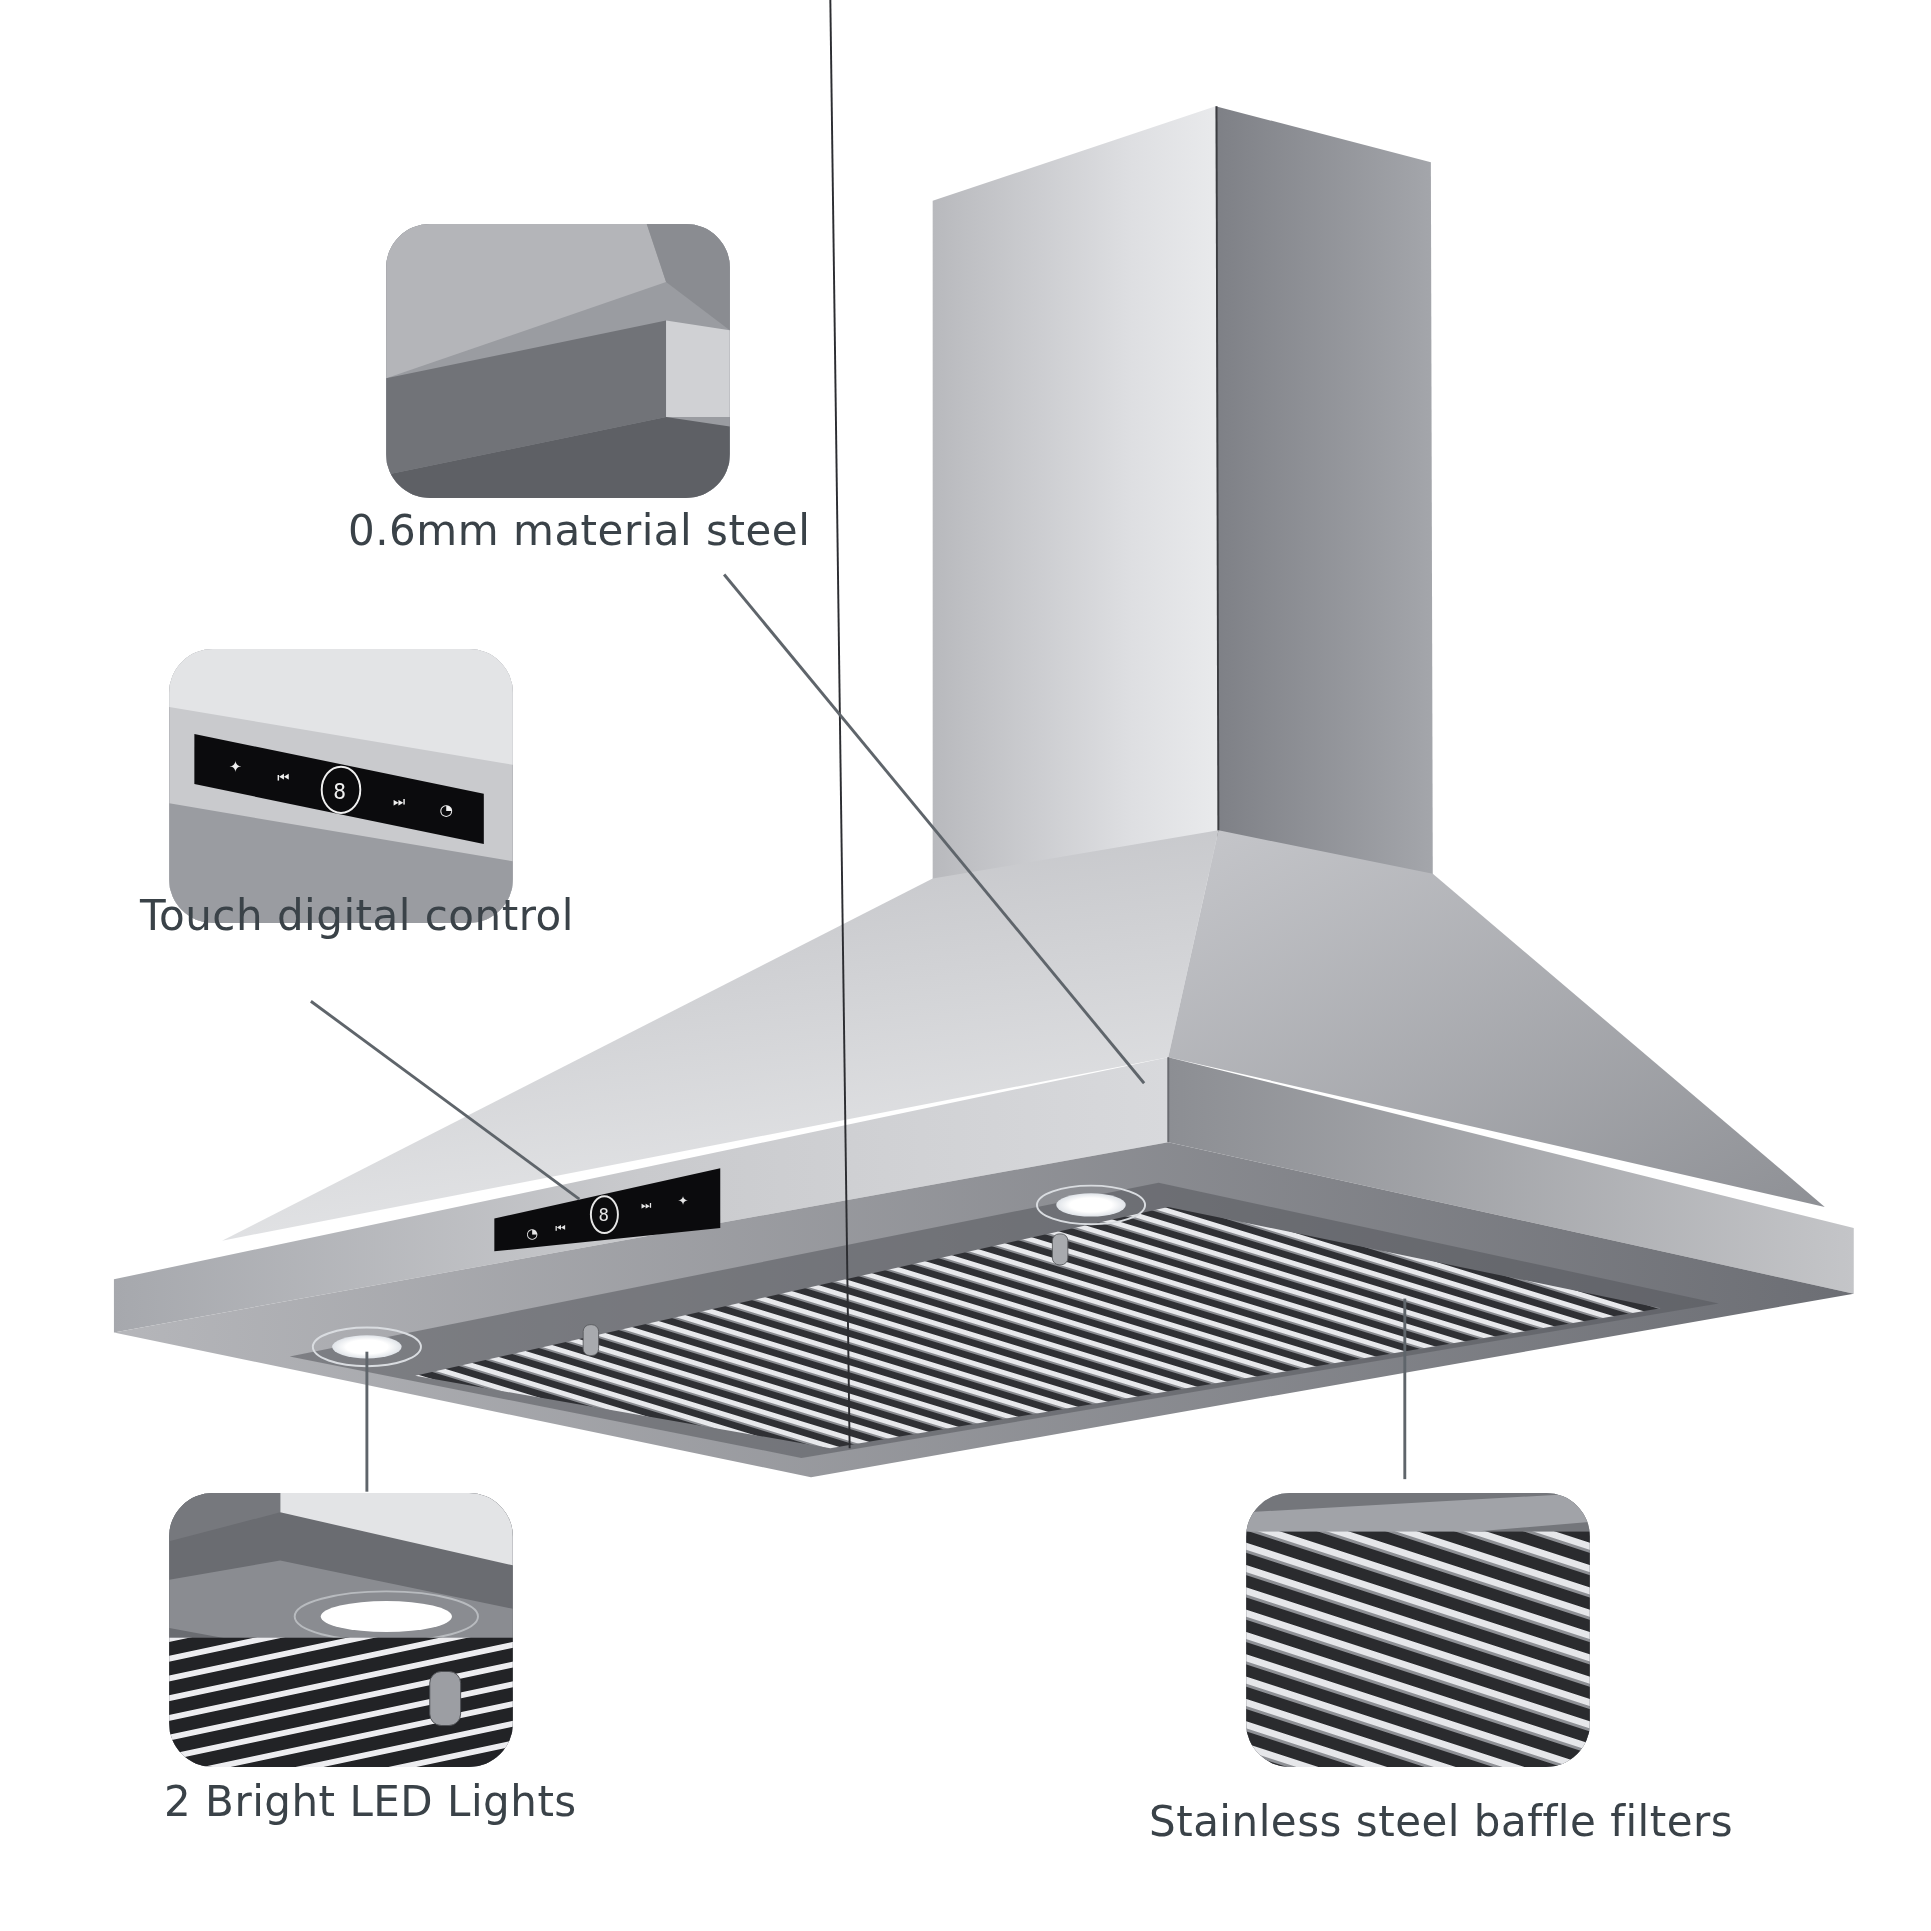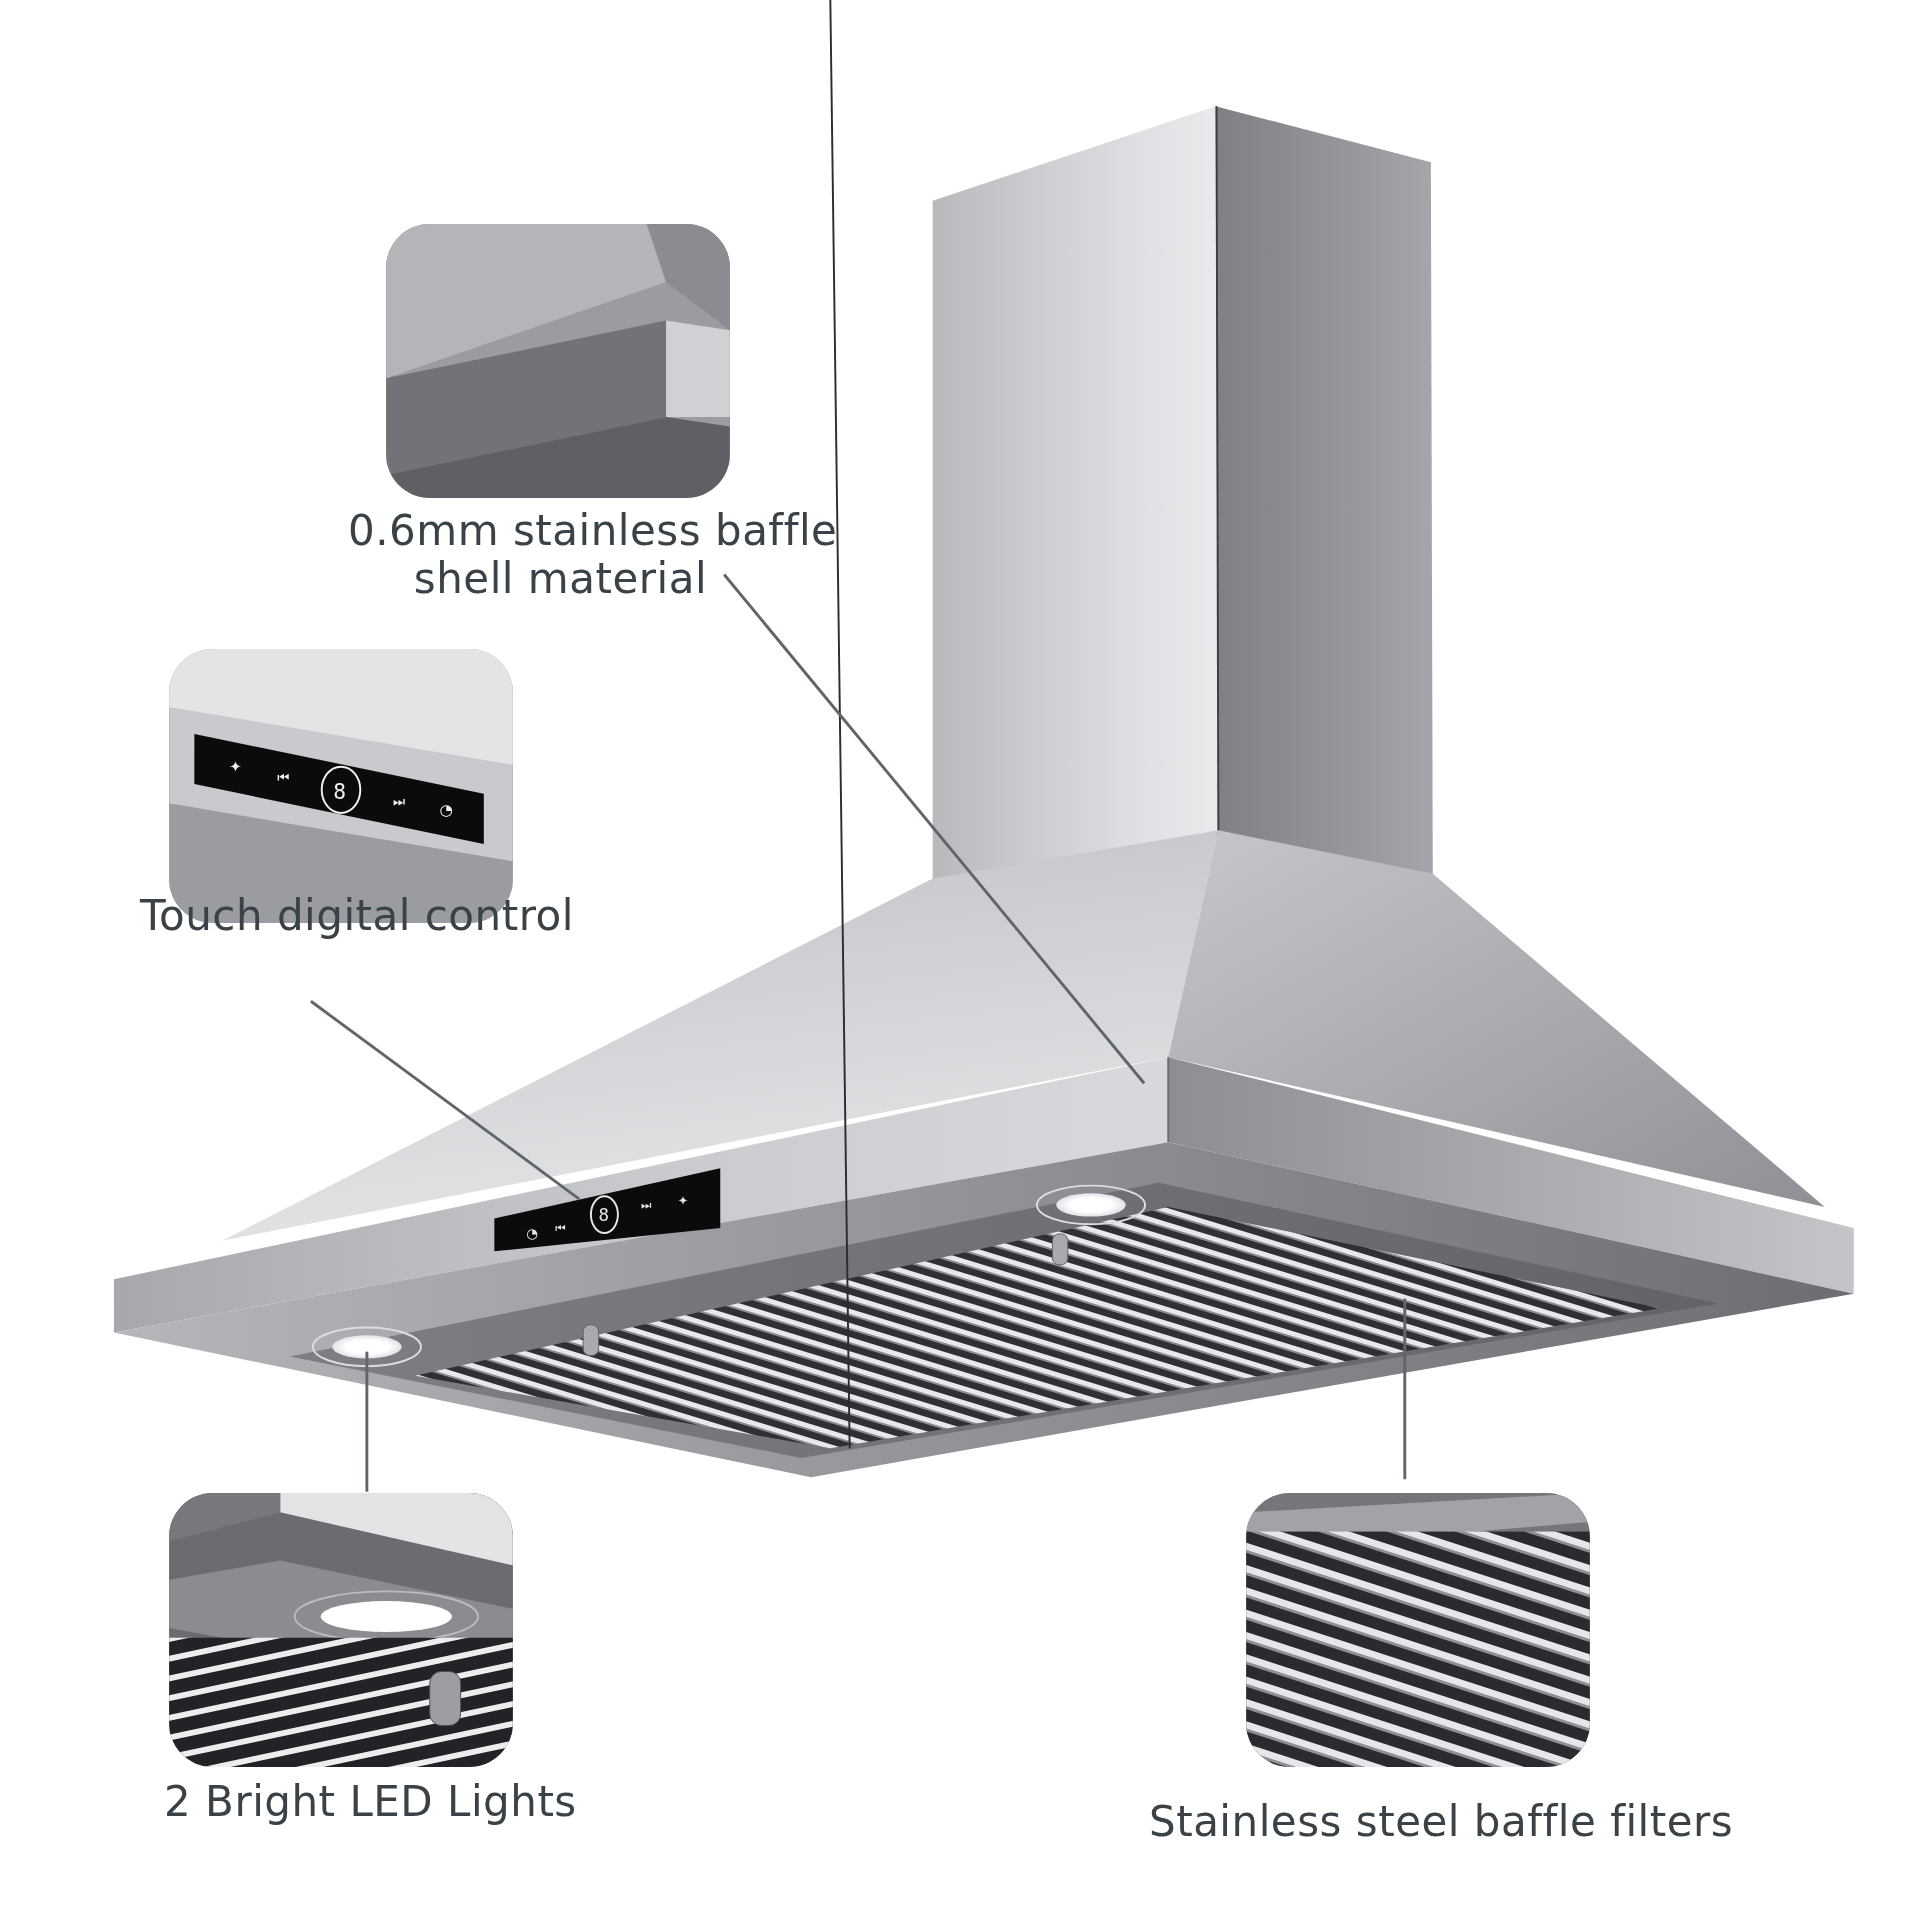--- a/index.html
+++ b/index.html
@@ -118,22 +118,21 @@
   <svg viewBox="0 0 356 284" xmlns="http://www.w3.org/2000/svg">
     <rect width="356" height="284" fill="#9a9ca1"></rect>
     <polygon points="0,0 270,0 290,60 0,160" fill="#b4b5b9"></polygon>
     <polygon points="270,0 356,0 356,110 290,60" fill="#8a8c91"></polygon>
     <polygon points="0,160 290,100 290,200 0,260" fill="#717378"></polygon>
     <polygon points="290,100 356,110 356,200 290,200" fill="#d0d1d4"></polygon>
     <polygon points="0,260 290,200 356,210 356,284 0,284" fill="#5e6065"></polygon>
   </svg>
 </div>
 <div class="label" style="left:348px;top:507px;width:425px;">
-  <div>0.6mm stainless baffle</div>
-  <div>shell material</div>
+  <div>0.6mm material steel</div>
 </div>
 
 <div class="inset" style="left:169px;top:649px;">
   <svg viewBox="0 0 356 284" xmlns="http://www.w3.org/2000/svg">
     <rect width="356" height="284" fill="#c9cacd"></rect>
     <polygon points="0,0 356,0 356,120 0,60" fill="#e3e4e6"></polygon>
     <polygon points="0,160 356,220 356,284 0,284" fill="#9a9ca1"></polygon>
     <polygon points="26,88 326,150 326,202 26,140" fill="#0b0b0d"></polygon>
     <text x="62" y="128" fill="#f0f0f0" font-size="16" font-family="DejaVu Sans, sans-serif">✦</text>
     <text x="112" y="138" fill="#f0f0f0" font-size="14" font-family="DejaVu Sans, sans-serif">⏮</text>

